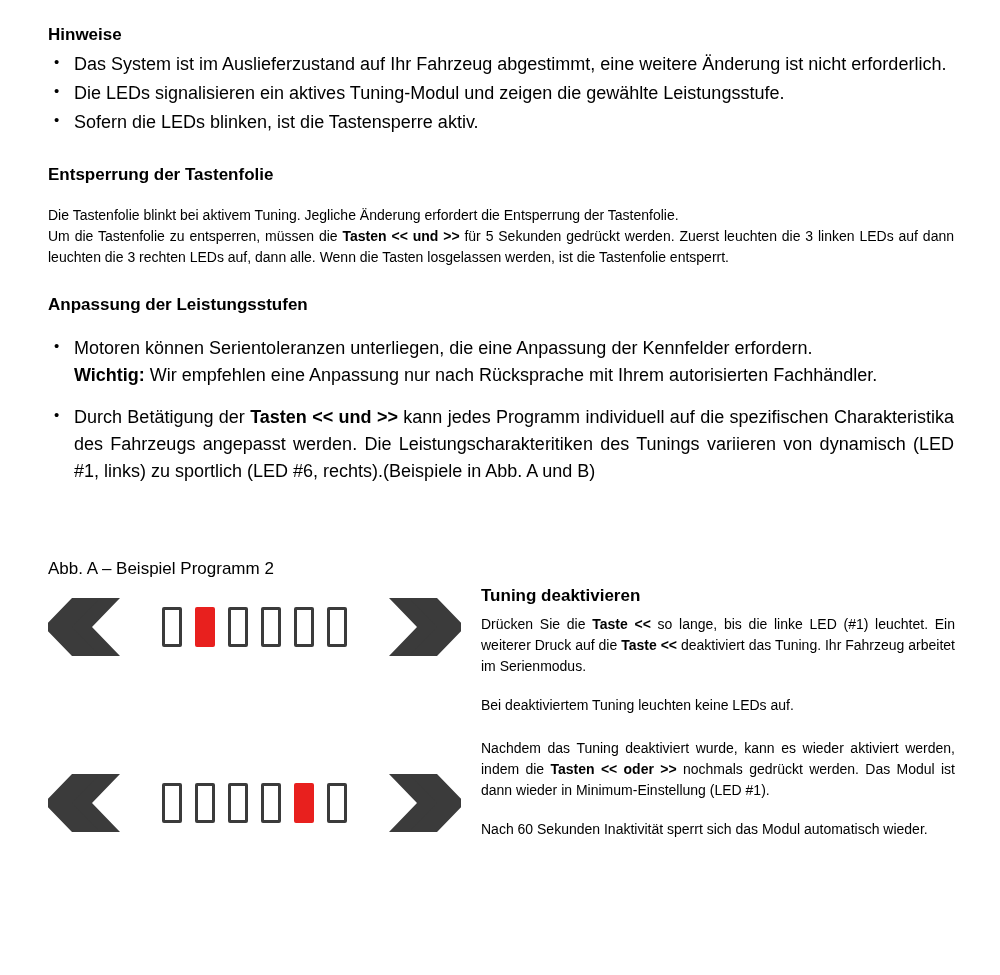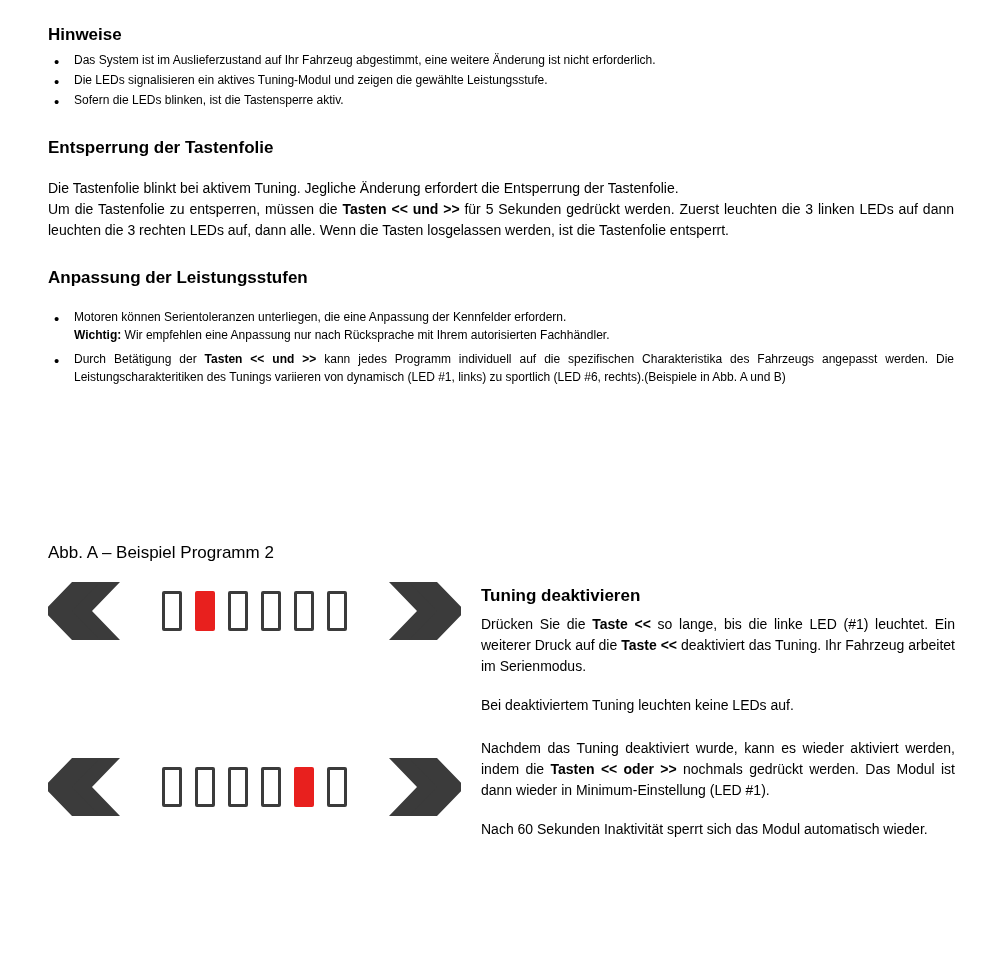--- a/index.html
+++ b/index.html
@@ -40,41 +40,41 @@
     text-align: justify;
   }
   ul.bullets {
     list-style: none;
     margin: 0;
     padding: 0;
   }
   ul.bullets li {
     position: relative;
     padding-left: 26px;
-    font-size: 12px;
+    font-size: 18px;
     line-height: 1.5;
     margin-bottom: 2px;
     text-align: justify;
   }
   ul.bullets li::before {
     content: "\2022";
     position: absolute;
     left: 6px;
     top: 0;
     font-size: 15px;
   }
   .spacer-sm { height: 14px; }
   .spacer-md { height: 26px; }
   b, .b { font-weight: bold; }
 
   
   .figures {
     position: absolute;
     left: 48px;
-    top: 540px;
+    top: 556px;
     width: 906px;
   }
   .fig-caption {
     font-size: 17px;
     line-height: 1.5;
     margin: 0 0 6px 0;
   }
   .panel {
     display: flex;
     align-items: center;
@@ -142,21 +142,21 @@
 
     <div class="spacer-md"></div>
 
     <h3 class="heading">Anpassung der Leistungsstufen</h3>
     <div class="spacer-sm"></div>
     <ul class="bullets">
       <li>
         <span>Motoren können Serientoleranzen unterliegen, die eine Anpassung der Kennfelder erfordern.</span><br>
         <b>Wichtig:</b><span> Wir empfehlen eine Anpassung nur nach Rücksprache mit Ihrem autorisierten Fachhändler.</span>
       </li>
-      <li style="margin-top:6px;">
+      <li style="margin-top:15px;">
         <span>Durch Betätigung der </span><b>Tasten &lt;&lt; und &gt;&gt;</b><span> kann jedes Programm individuell auf die spezifischen Charakteristika des Fahrzeugs angepasst werden. Die Leistungscharakteritiken des Tunings variieren von dynamisch (LED #1, links) zu sportlich (LED #6, rechts).(Beispiele in Abb. A und B)</span>
       </li>
     </ul>
   </div>
 
   <div class="figures">
 
     <p class="fig-caption">Abb. A – Beispiel Programm 2</p>
     <div class="panel">
       <svg class="chev" width="96" height="62" viewBox="0 0 96 62">

